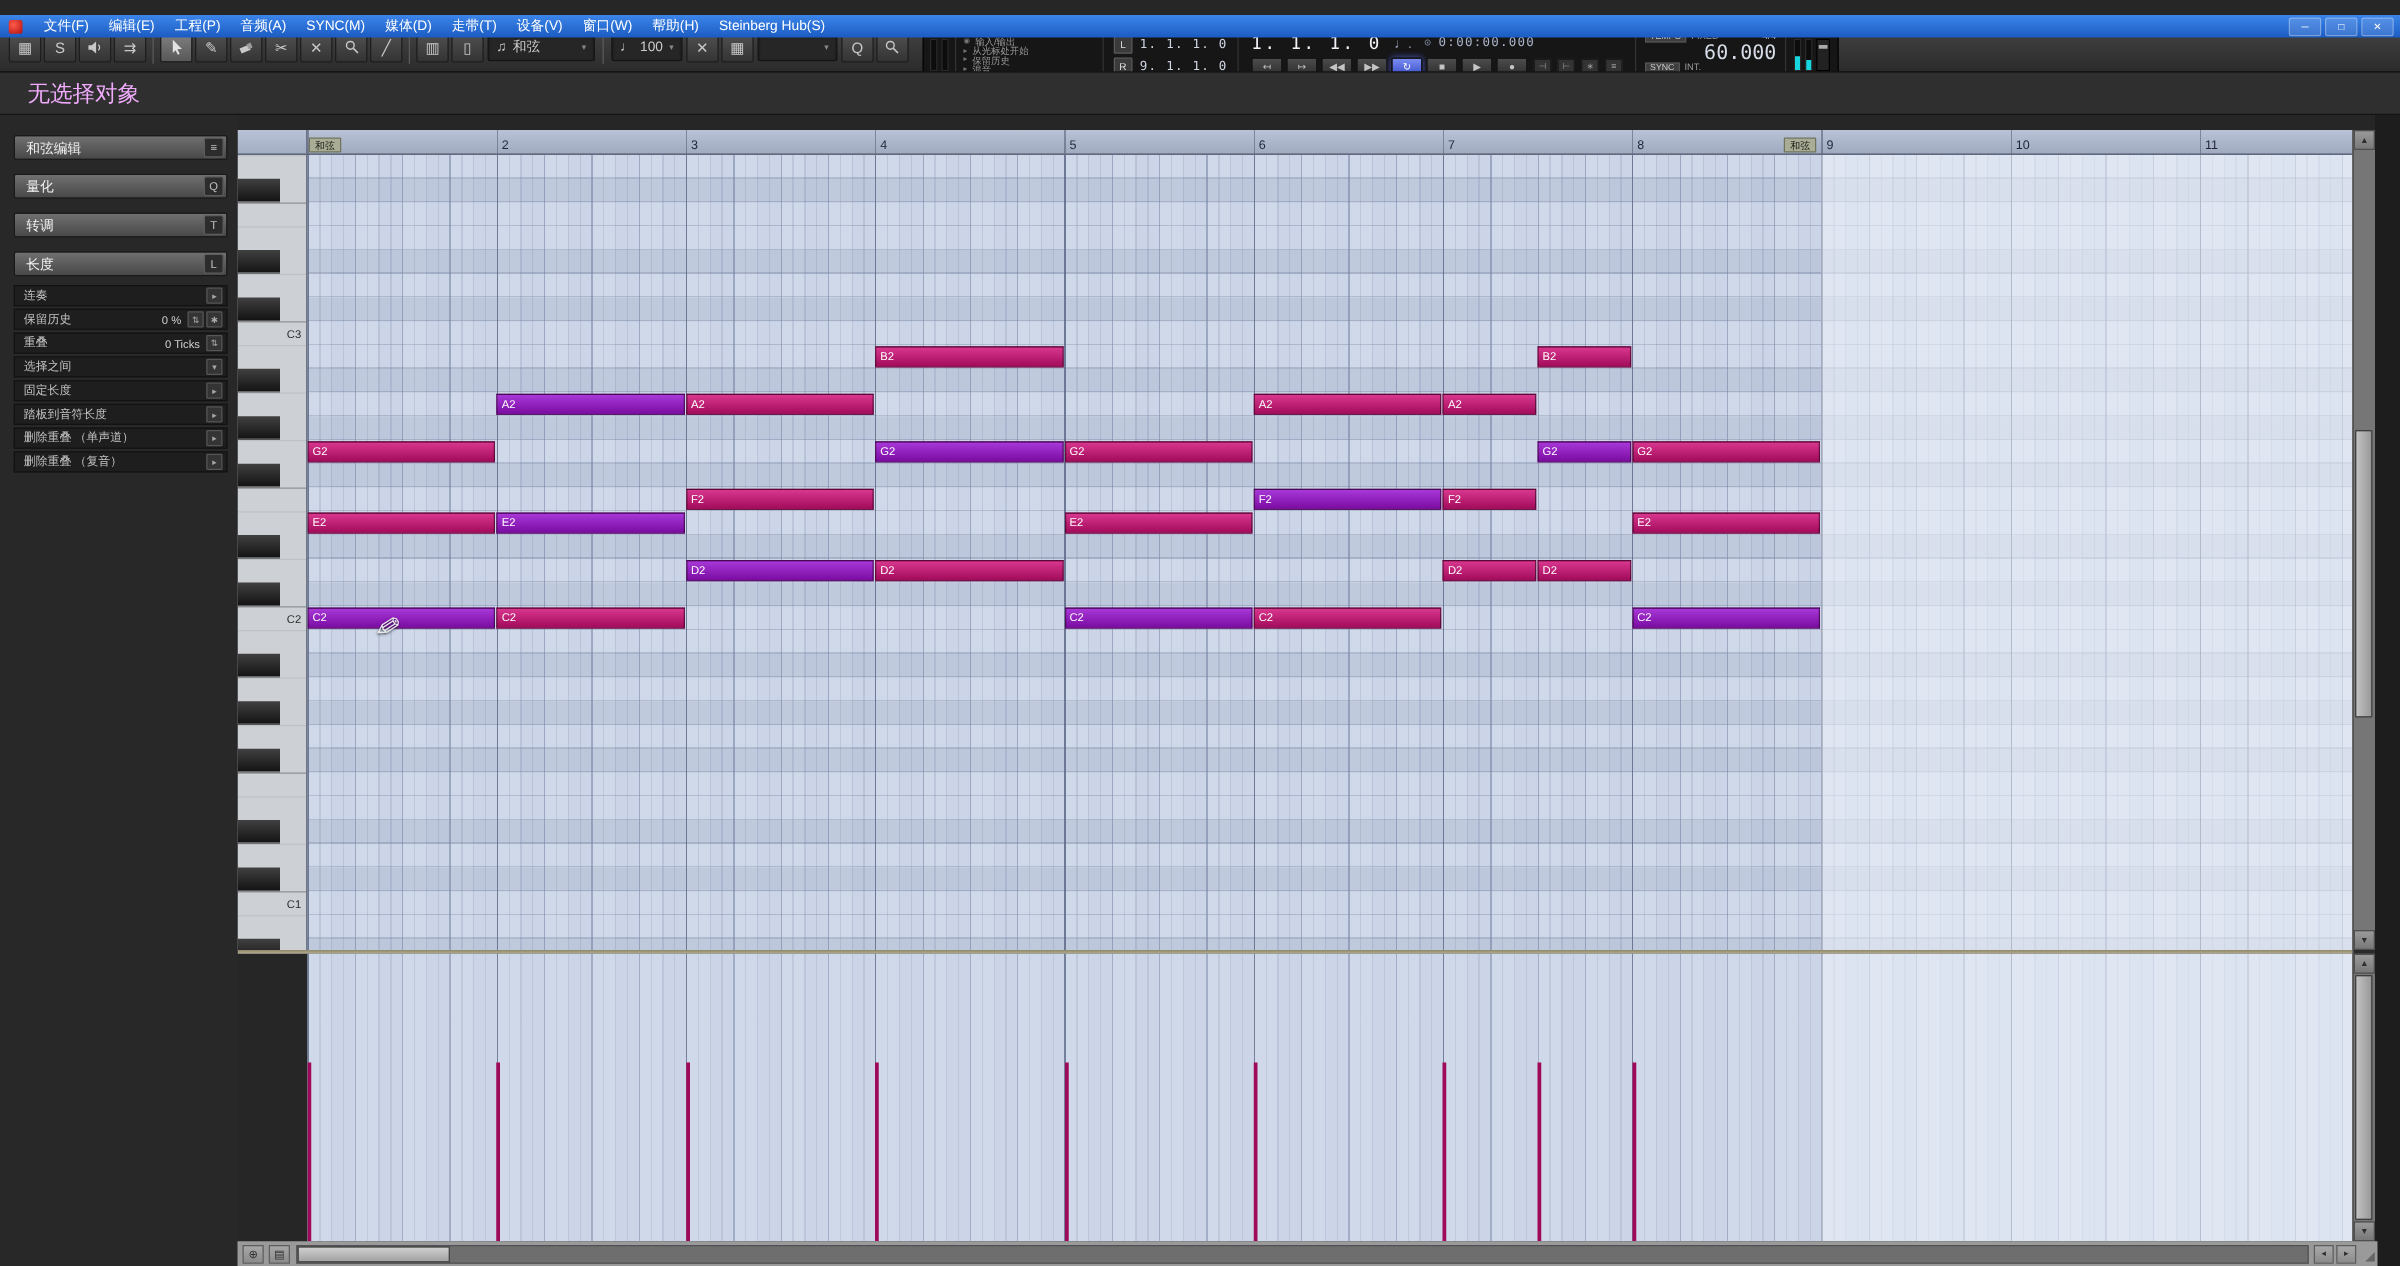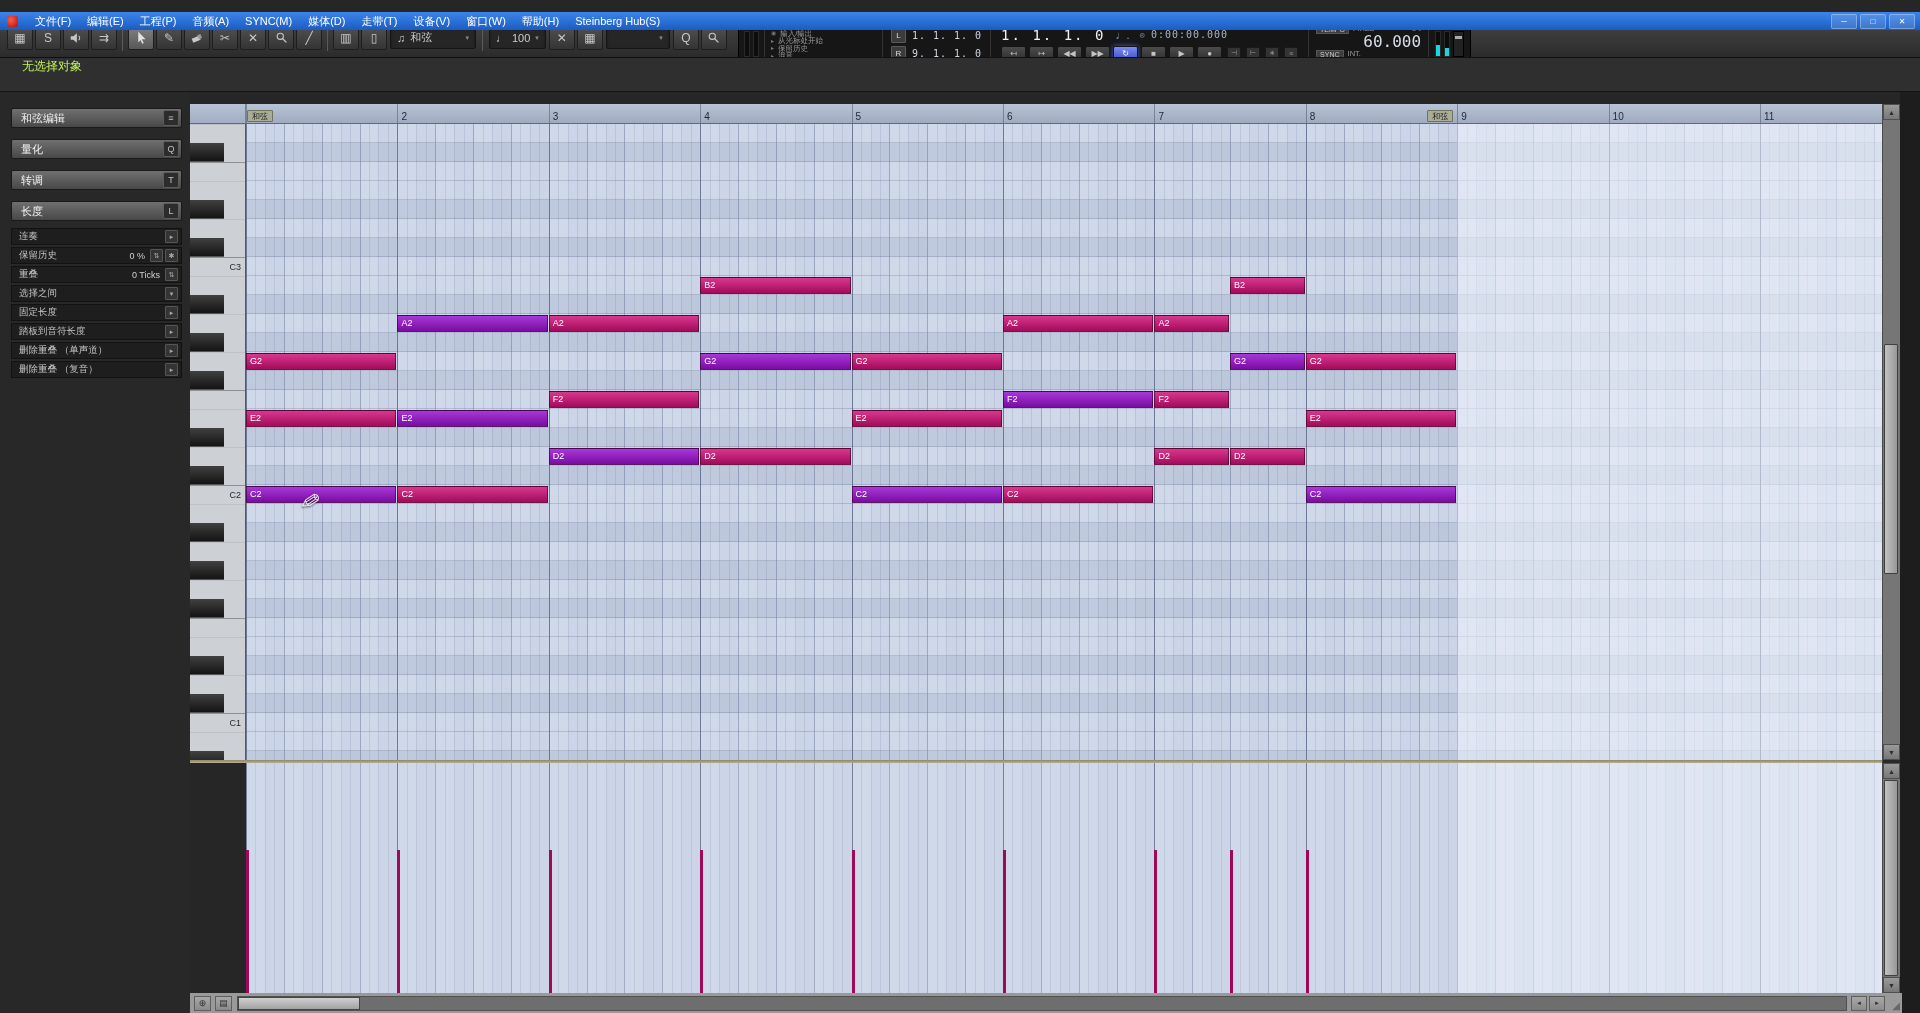--- a/index.html
+++ b/index.html
@@ -50,21 +50,21 @@
   .info-row{display:flex;align-items:center;gap:4px;font-size:7.5px;color:#aaa;line-height:1;}
   .info-tag{background:#3e3e3e;border:1px solid #555;padding:0 3px;color:#ccc;font-size:7px;}
   .info-val{color:#999;}
   .info-right{margin-left:auto;color:#b8b8b8;font-size:8px;display:flex;gap:3px;align-items:center;}
   .tempo-big{font-family:"DejaVu Sans Mono",monospace;font-size:16px;color:#d6dce8;margin-left:auto;}
   .tp-out{align-items:flex-end;gap:3px;padding:4px 6px;border-right:none;}
   .fader{width:9px;height:24px;background:#222;border:1px solid #000;position:relative;}
   .fader i{position:absolute;left:1px;right:1px;top:4px;height:3px;background:#aaa;}
 
   
-  .infoline{position:absolute;left:0;top:58px;width:100%;height:34px;background:#2f2f2f;border-bottom:1px solid #151515;display:flex;align-items:flex-start;padding-left:22px;box-sizing:border-box;font-size:12px;color:#bef264;z-index:10;}
+  .infoline{position:absolute;left:0;top:58px;width:100%;height:34px;background:#2f2f2f;border-bottom:1px solid #151515;display:flex;align-items:center;padding-left:22px;box-sizing:border-box;font-size:18px;color:#f0abfc;z-index:10;}
 
   
   .inspector{position:absolute;left:0;top:92px;width:190px;height:921px;background:#282828;padding:16px 8px 0 11px;box-sizing:border-box;z-index:5;}
   .insp-header{height:20px;margin-bottom:11px;background:linear-gradient(#707070,#484848);border:1px solid #1a1a1a;border-radius:2px;display:flex;align-items:center;justify-content:space-between;padding:0 2px 0 9px;font-size:11px;color:#f2f2f2;box-sizing:border-box;}
   .insp-badge{width:16px;height:16px;background:#2c2c2c;border:1px solid #5c5c5c;color:#c0c0c0;font-size:9px;display:flex;align-items:center;justify-content:center;border-radius:2px;box-sizing:border-box;}
   .insp-rows{margin-top:-4px;}
   .insp-row{height:17px;margin-bottom:2px;background:#1e1e1e;border:1px solid #121212;display:flex;align-items:center;font-size:9.5px;color:#c2c2c2;padding:0 3px 0 7px;box-sizing:border-box;}
   .row-label{flex:1;white-space:nowrap;overflow:hidden;}
   .row-val{color:#d0d0d0;font-size:9px;margin-right:3px;white-space:nowrap;}
   .mini-btn{width:13px;height:13px;margin-left:2px;background:#343434;border:1px solid #565656;color:#a8a8a8;font-size:7px;display:flex;align-items:center;justify-content:center;border-radius:1px;box-sizing:border-box;flex:0 0 auto;}

